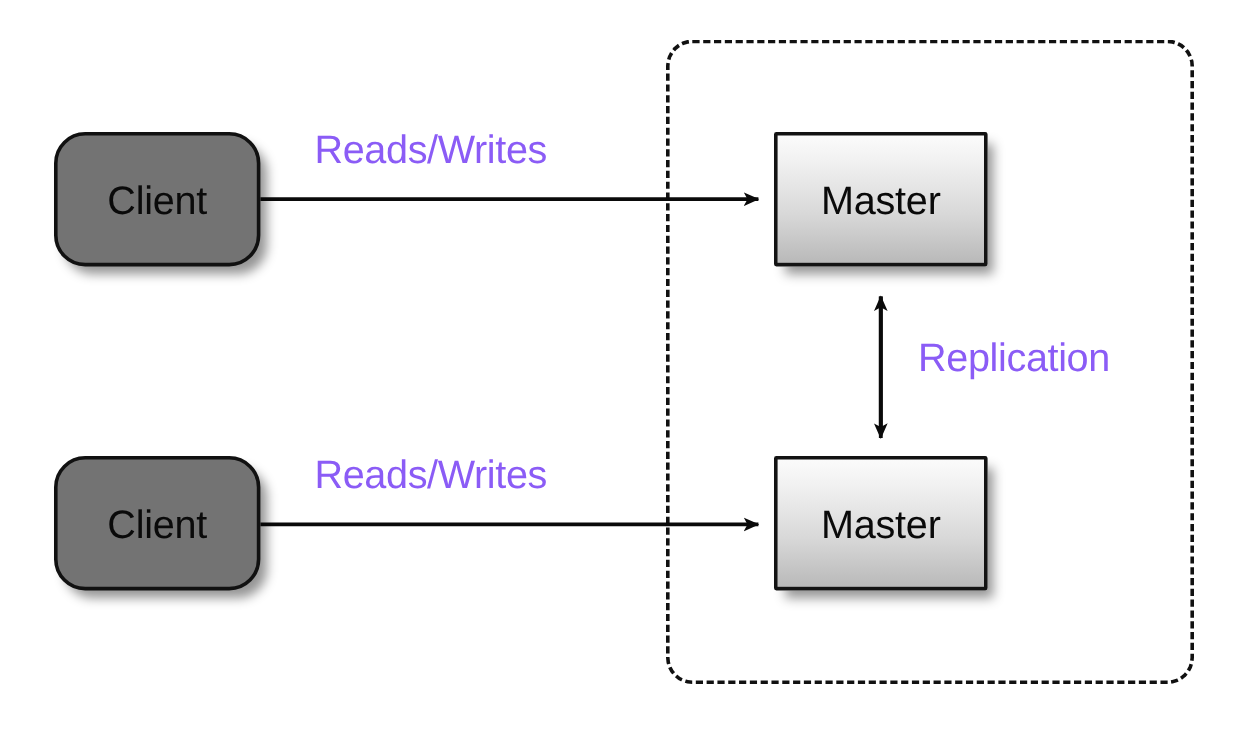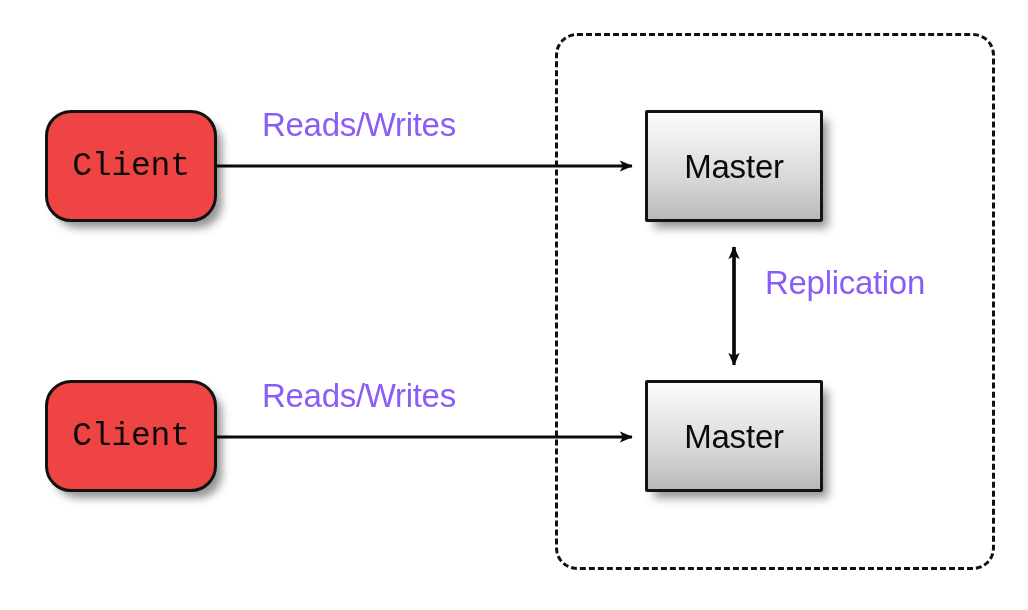--- a/index.html
+++ b/index.html
@@ -22,28 +22,27 @@
     box-sizing: border-box;
     border: 3px dashed #111111;
     border-radius: 22px;
     background: transparent;
   }
 
   
   .client-node {
     position: absolute;
     box-sizing: border-box;
-    background: #ef4444;
+    background: #737373;
     border: 3.5px solid #111111;
     border-radius: 26px;
     display: flex;
     align-items: center;
     justify-content: center;
     box-shadow: 7px 8px 9px -2px rgba(0,0,0,0.42);
-    font-family: Liberation Mono, monospace;
   }
   .client-node .node-label {
     font-size: 33px;
     color: #0a0a0a;
     letter-spacing: -0.2px;
     line-height: 1;
   }
 
   
   .master-node {
@@ -132,15 +131,15 @@
   </div>
 
   <div class="master-node" style="left:645px; top:380px; width:178px; height:112px;">
     <span class="node-label">Master</span>
   </div>
 
   <div class="edge-label" style="left:262px; top:108px;">Reads/Writes</div>
 
   <div class="edge-label" style="left:262px; top:379px;">Reads/Writes</div>
 
-  <div class="edge-label" style="left:765px; top:266px;">Replication</div>
+  <div class="edge-label" style="left:765px; top:281px;">Replication</div>
 
 </div>
 
 </body></html>

